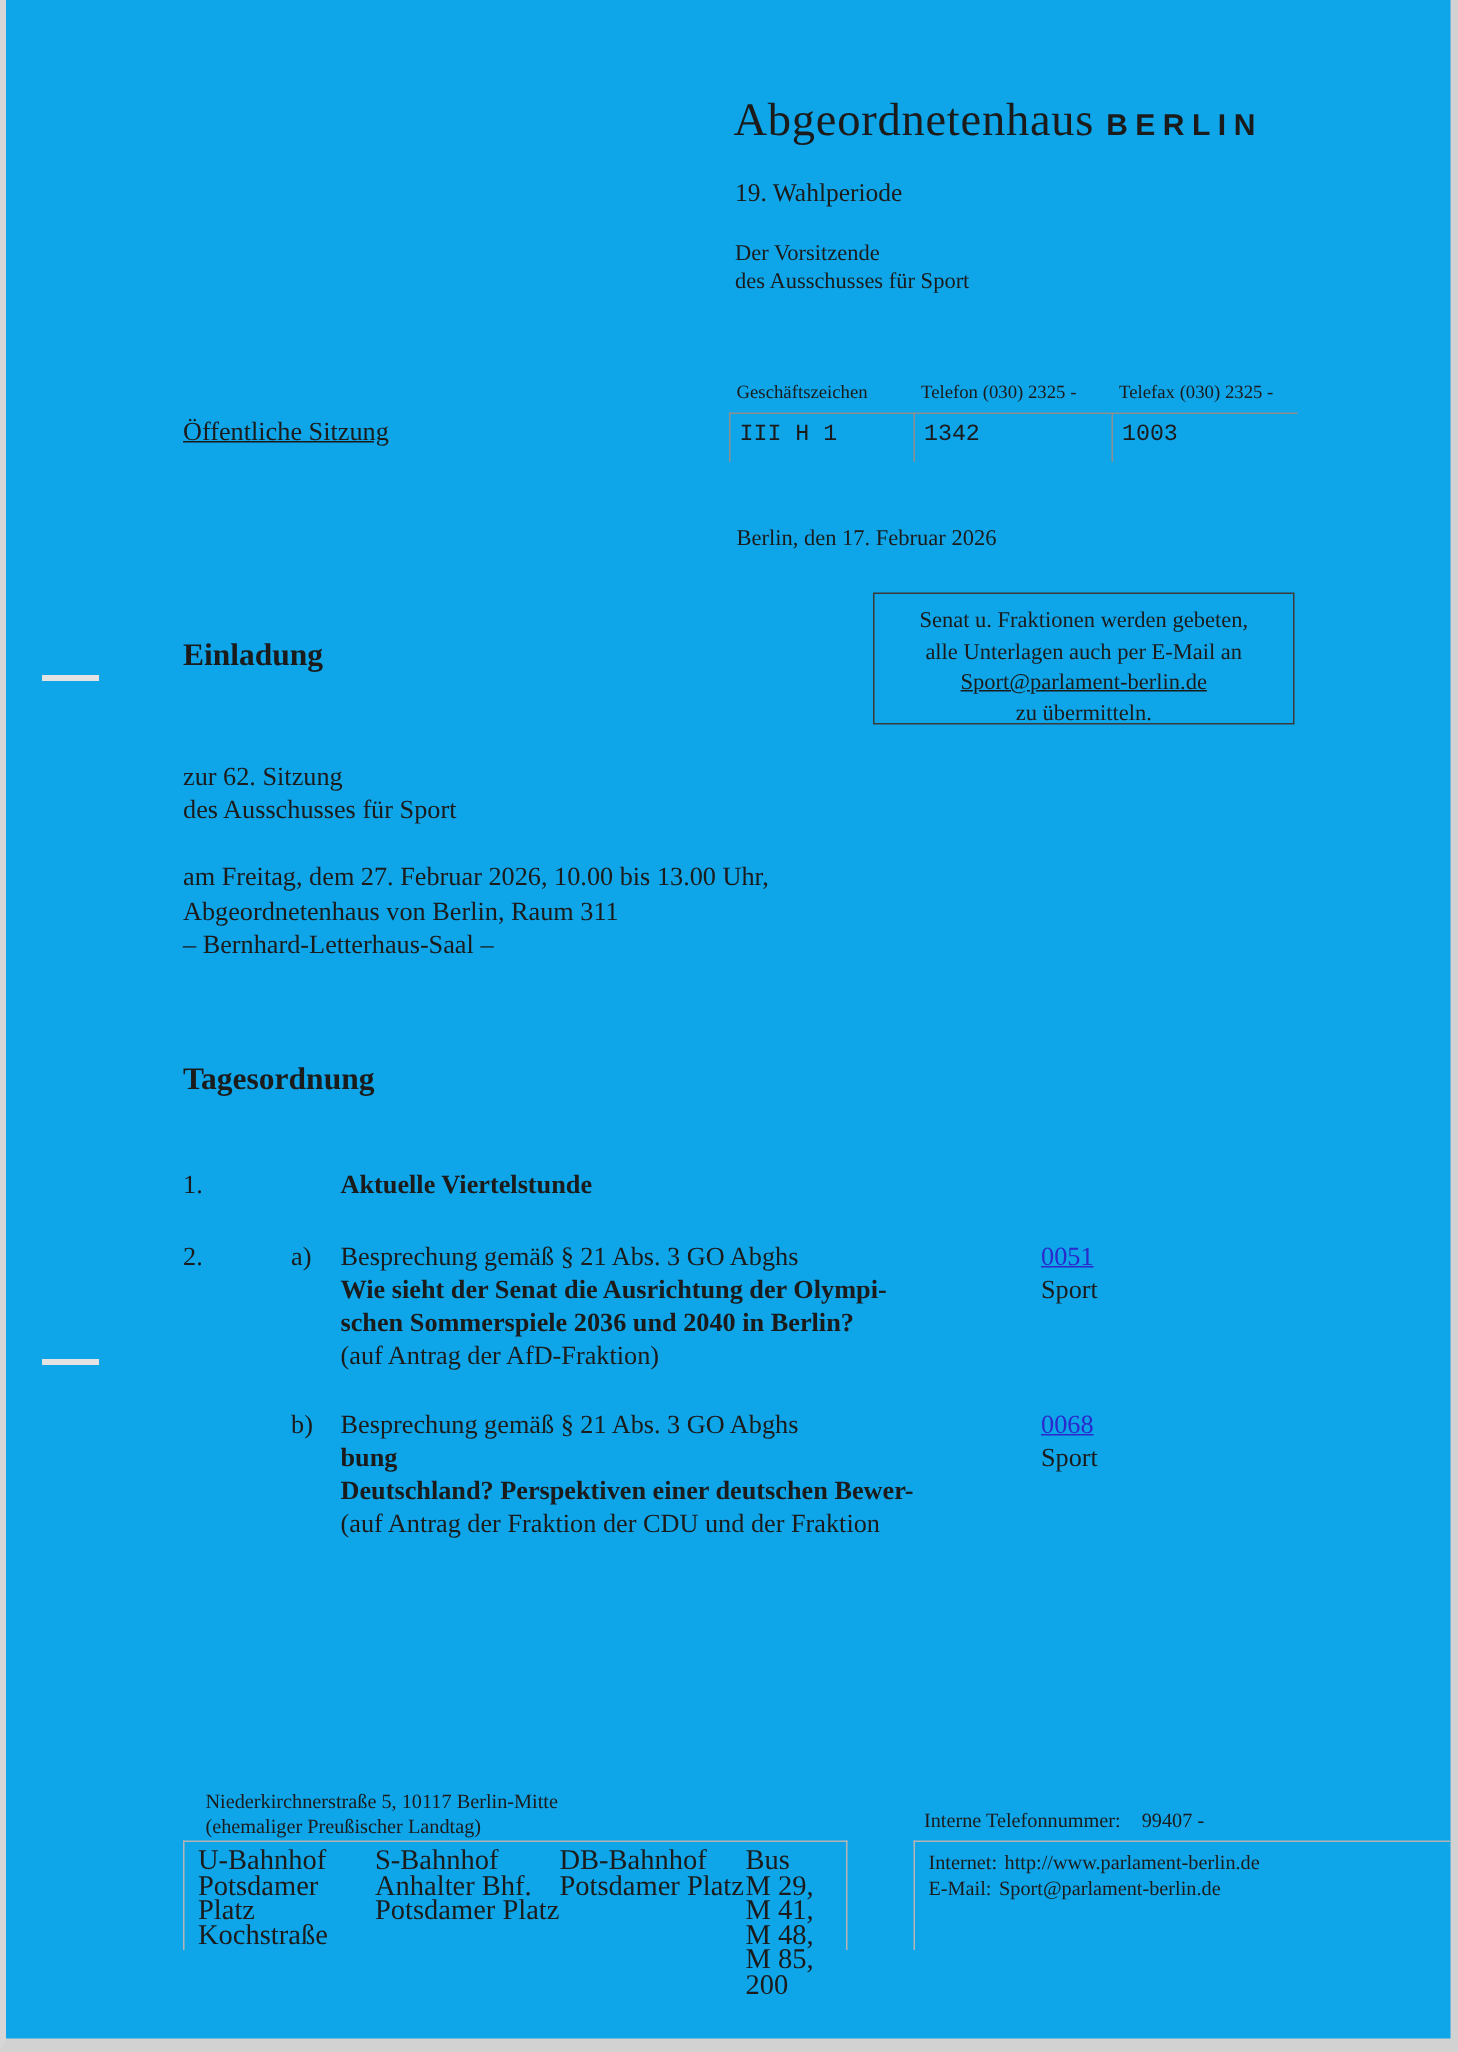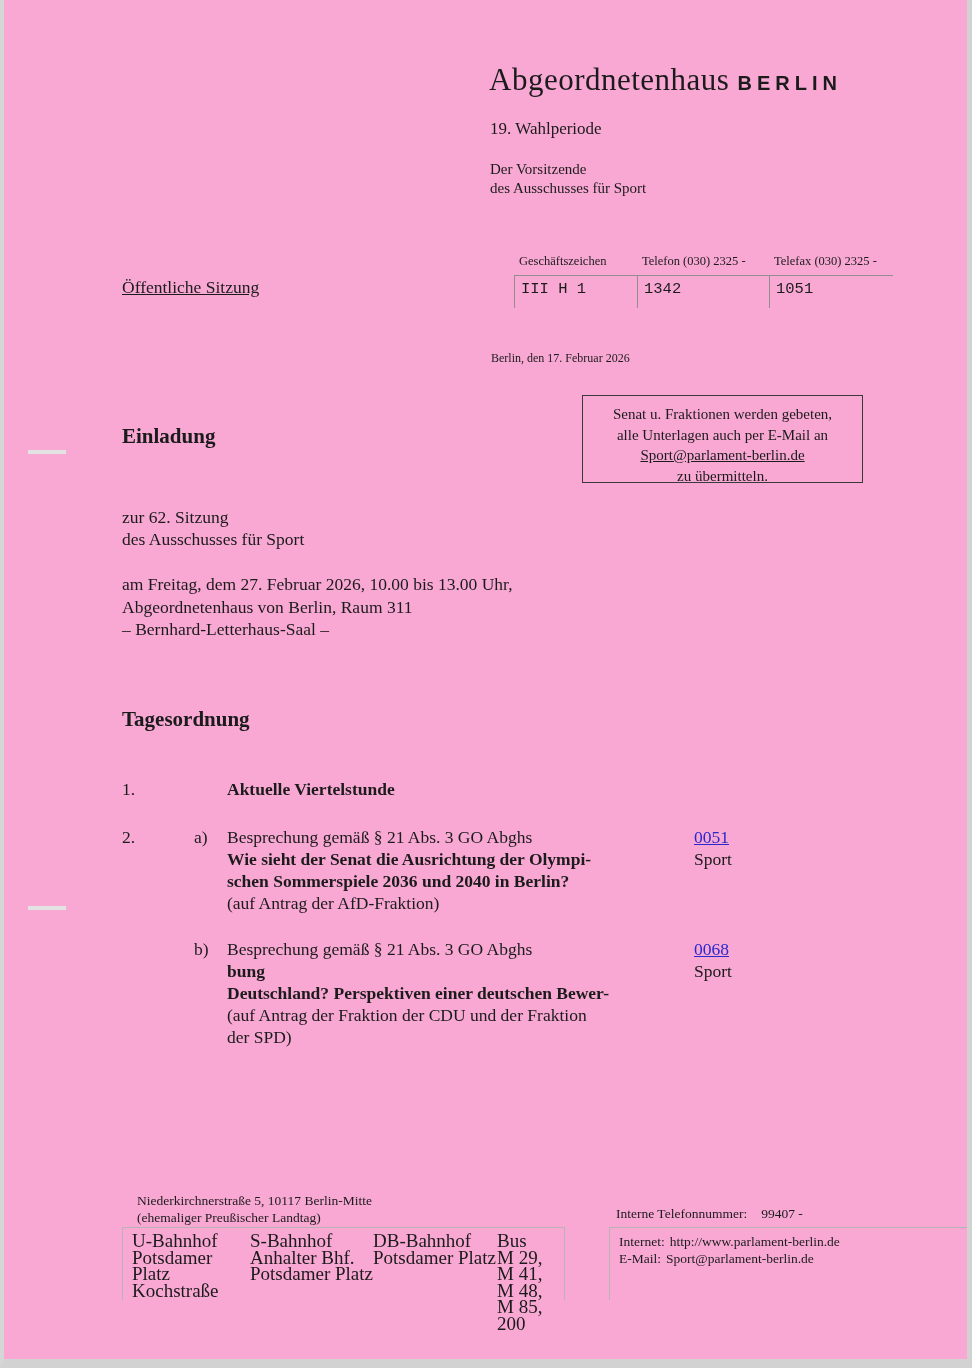--- a/index.html
+++ b/index.html
@@ -6,56 +6,56 @@
   html, body { background: #ffffff; }
   body {
     font-family: "Liberation Serif", "DejaVu Serif", serif;
     color: #1b1b1b;
     -webkit-font-smoothing: antialiased;
   }
   .page {
     position: relative;
     width: 972px;
     height: 1368px;
-    background: #f9a8d4;
+    background: #0ea5e9;
     border-left: 4px solid #d6d6d6;
     border-right: 5px solid #d2d2d2;
     border-bottom: 9px solid #d2d2d2;
     overflow: hidden;
   }
   .abs { position: absolute; }
 
   
   .org-line { left: 485px; top: 62px; white-space: nowrap; }
   .org-serif { font-size: 31px; letter-spacing: 0.5px; }
   .org-sans {
     font-family: "Liberation Sans", "DejaVu Sans", sans-serif;
     font-weight: bold; font-size: 20px; letter-spacing: 5px; margin-left: 8px;
   }
   .wahlperiode { left: 486px; top: 119px; font-size: 17px; }
   .sender { left: 486px; top: 160px; font-size: 15px; line-height: 19px; }
 
   
-  .meta-table { left: 510px; top: 254px; display: flex; }
+  .meta-table { left: 482px; top: 254px; display: flex; }
   .meta-col { display: flex; flex-direction: column; }
   .meta-col.c1 { width: 123px; }
   .meta-col.c2 { width: 132px; }
   .meta-col.c3 { width: 124px; }
   .meta-label { font-size: 12.5px; padding: 0 0 6px 5px; white-space: nowrap; }
   .meta-value {
     border-top: 1px solid #8f8f8f;
     border-left: 1px solid #8f8f8f;
     font-size: 15.5px;
     padding: 4px 0 0 6px;
     height: 33px;
     font-family: Liberation Mono, monospace;
   }
 
   .session-type { left: 118px; top: 277px; font-size: 17.5px; text-decoration: underline; }
-  .date-line { left: 487px; top: 351px; font-size: 12px; text-align: center; }
+  .date-line { left: 487px; top: 351px; font-size: 15px; text-align: center; }
 
   
   .notice-box {
     left: 578px; top: 395px; width: 281px; height: 88px;
     border: 1.5px solid #3a3a3a;
     text-align: center; font-size: 15px; line-height: 20.5px;
     padding-top: 8px;
   }
   .notice-email { text-decoration: underline; color: #1b1b1b; cursor: pointer; }
 
@@ -131,21 +131,21 @@
     <div class="meta-col c1">
       <div class="meta-label">Geschäftszeichen</div>
       <div class="meta-value">III H 1</div>
     </div>
     <div class="meta-col c2">
       <div class="meta-label">Telefon (030) 2325 -</div>
       <div class="meta-value">1342</div>
     </div>
     <div class="meta-col c3">
       <div class="meta-label">Telefax (030) 2325 -</div>
-      <div class="meta-value">1051</div>
+      <div class="meta-value">1003</div>
     </div>
   </div>
 
   <div class="abs date-line">Berlin, den 17. Februar 2026</div>
 
   <div class="abs notice-box">
     <div>Senat u. Fraktionen werden gebeten,</div>
     <div>alle Unterlagen auch per E-Mail an</div>
     <div><span class="notice-email">Sport@parlament-berlin.de</span></div>
     <div>zu übermitteln.</div>
@@ -191,21 +191,20 @@
   </div>
 
   <div class="abs agenda-row row-2b">
     <div class="agenda-num"></div>
     <div class="agenda-letter">b)</div>
     <div class="agenda-lines">
       <div>Besprechung gemäß § 21 Abs. 3 GO Abghs</div>
       <div class="bold">bung</div>
       <div class="bold">Deutschland? Perspektiven einer deutschen Bewer-</div>
       <div>(auf Antrag der Fraktion der CDU und der Fraktion</div>
-      <div>der SPD)</div>
     </div>
   </div>
   <div class="abs doc-block doc-2b">
     <span class="doc-link">0068</span>
     <div>Sport</div>
   </div>
 
   <div class="abs footer-address">
     <div>Niederkirchnerstraße 5, 10117 Berlin-Mitte</div>
     <div>(ehemaliger Preußischer Landtag)</div>

